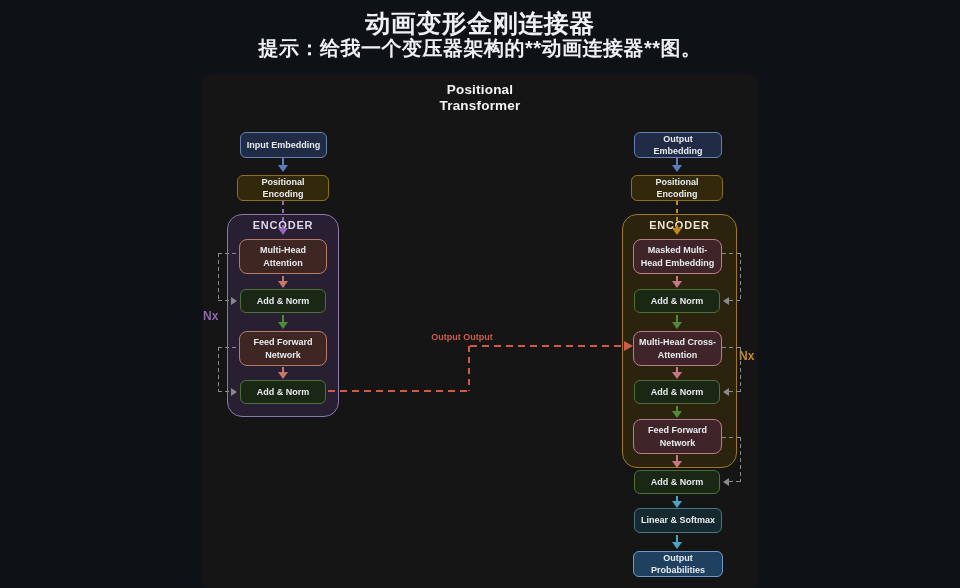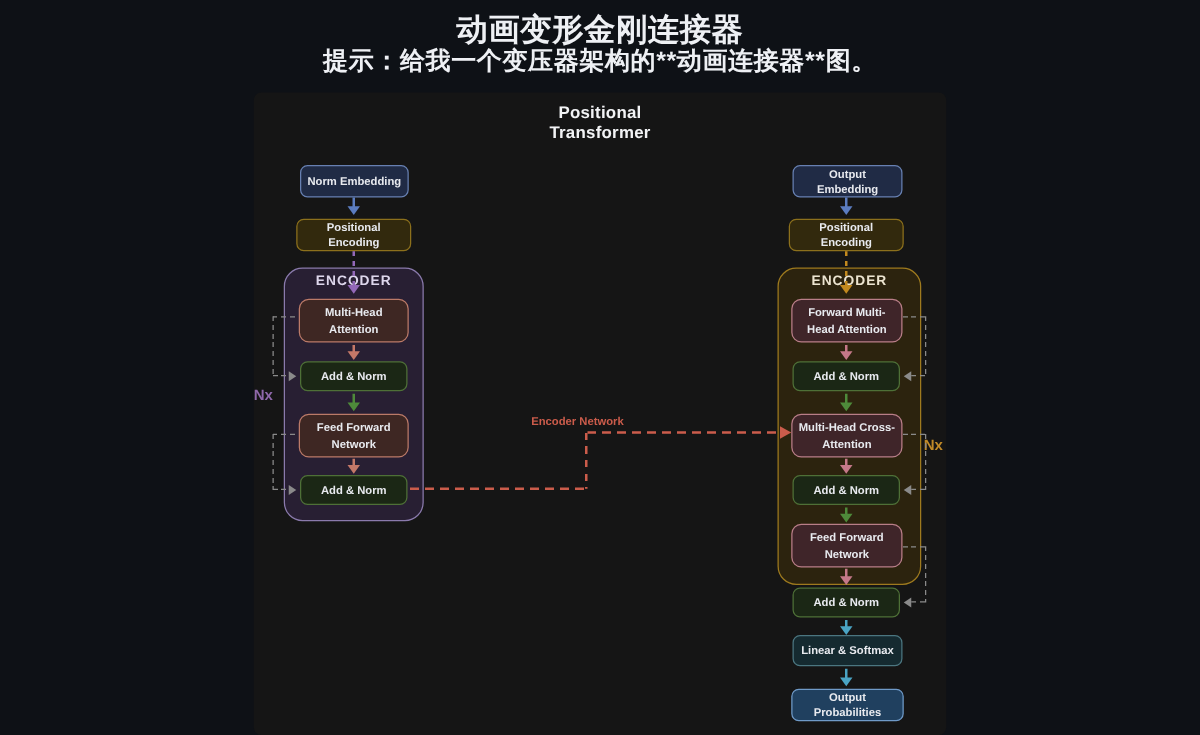--- a/index.html
+++ b/index.html
@@ -73,31 +73,31 @@
 </div>
 
 <div class="container-box encoder-box" style="left:227px;top:214px;width:112px;height:203px;">
   <div class="container-label">ENCODER</div>
 </div>
 
 <div class="container-box decoder-box" style="left:622px;top:214px;width:115px;height:254px;">
   <div class="container-label">ENCODER</div>
 </div>
 
-<div class="node embed" style="left:240px;top:132px;width:87px;height:26px;">Norm Embedding</div>
+<div class="node embed" style="left:240px;top:132px;width:87px;height:26px;">Input Embedding</div>
 <div class="node posenc" style="left:237px;top:175px;width:92px;height:26px;">Positional Encoding</div>
 <div class="node attn lg" style="left:239px;top:239px;width:88px;height:35px;">Multi-Head Attention</div>
 <div class="node addnorm" style="left:240px;top:289px;width:86px;height:24px;">Add &amp; Norm</div>
 <div class="node attn lg" style="left:239px;top:331px;width:88px;height:35px;">Feed Forward Network</div>
 <div class="node addnorm" style="left:240px;top:380px;width:86px;height:24px;">Add &amp; Norm</div>
 <div class="nx" style="left:203px;top:309px;color:var(--nx-left);">Nx</div>
 
 <div class="node embed" style="left:634px;top:132px;width:88px;height:26px;">Output Embedding</div>
 <div class="node posenc" style="left:631px;top:175px;width:92px;height:26px;">Positional Encoding</div>
-<div class="node dattn lg" style="left:633px;top:239px;width:89px;height:35px;">Forward Multi-Head Attention</div>
+<div class="node dattn lg" style="left:633px;top:239px;width:89px;height:35px;">Masked Multi-Head Embedding</div>
 <div class="node addnorm" style="left:634px;top:289px;width:86px;height:24px;">Add &amp; Norm</div>
 <div class="node dattn lg" style="left:633px;top:331px;width:89px;height:35px;">Multi-Head Cross-Attention</div>
 <div class="node addnorm" style="left:634px;top:380px;width:86px;height:24px;">Add &amp; Norm</div>
 <div class="node dattn lg" style="left:633px;top:419px;width:89px;height:35px;">Feed Forward Network</div>
 <div class="node addnorm" style="left:634px;top:470px;width:86px;height:24px;">Add &amp; Norm</div>
 <div class="node linear" style="left:634px;top:508px;width:88px;height:25px;">Linear &amp; Softmax</div>
 <div class="node outprob" style="left:633px;top:551px;width:90px;height:26px;">Output Probabilities</div>
 <div class="nx" style="left:739px;top:349px;color:var(--nx-right);">Nx</div>
 
 <div style="color:var(--arrow-blue);">
@@ -189,13 +189,13 @@
     <div class="rh" style="left:729px;top:481px;width:11px;"></div>
     <div class="tri-left" style="left:723px;top:478px;"></div>
   </div>
 
 <div style="color:var(--enc-out);">
   <div class="dh2" style="left:328px;top:390px;width:141px;"></div>
   <div class="dv2" style="left:468px;top:346px;height:45px;"></div>
   <div class="dh2" style="left:470px;top:345px;width:155px;"></div>
   <div class="tri-right" style="left:624px;top:341px;"></div>
 </div>
-<div class="eo-label">Encoder Network</div>
+<div class="eo-label">Output Output</div>
 
 </body></html>

